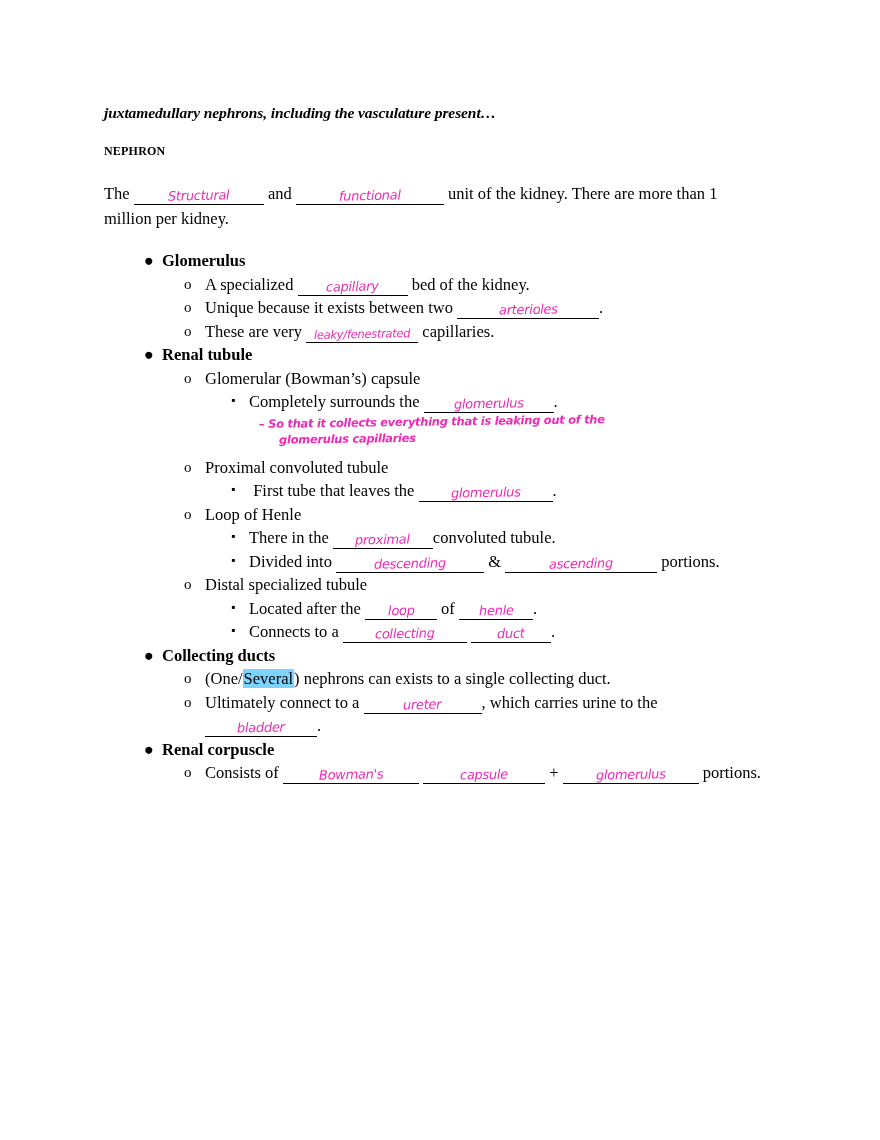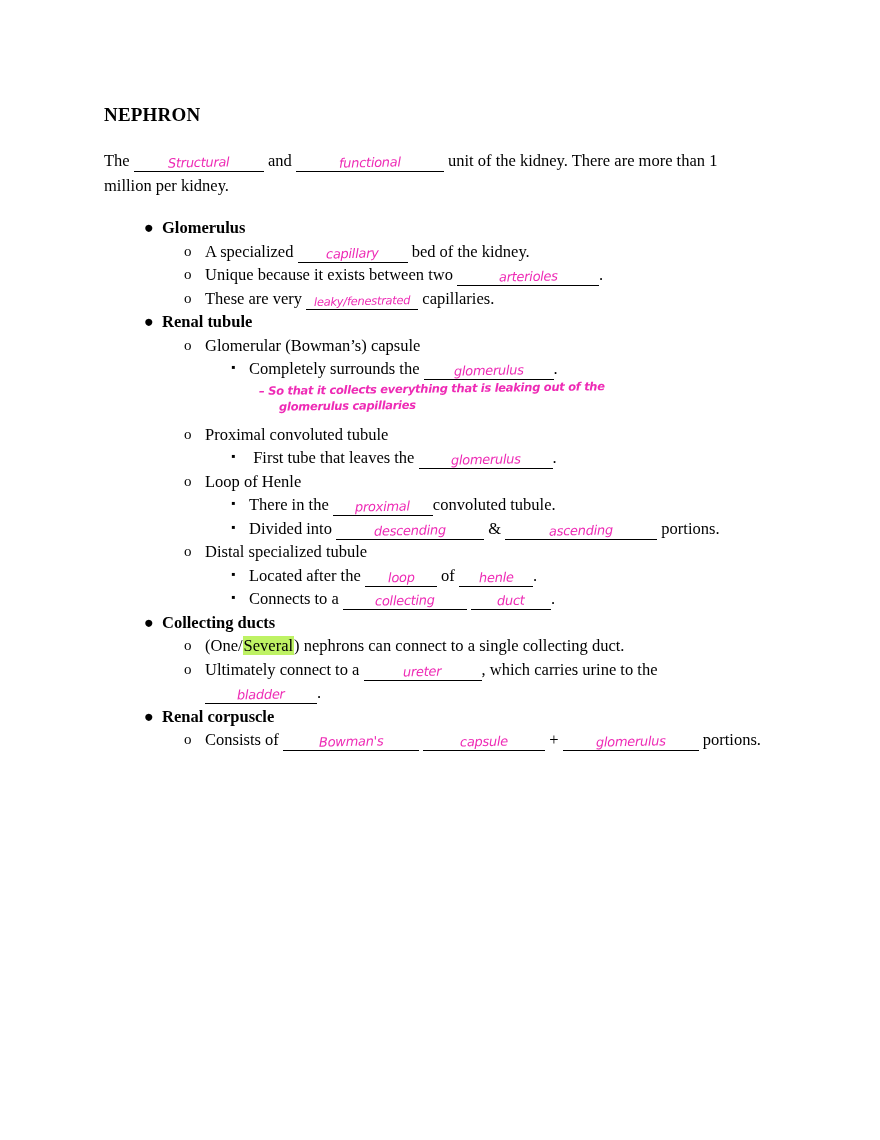--- a/index.html
+++ b/index.html
@@ -30,21 +30,21 @@
   }
   .heading-italic {
     font-style: italic;
     font-weight: bold;
     font-size: 15.5px;
     margin: 0 0 22px 0;
     letter-spacing: -0.1px;
   }
   .heading-bold {
     font-weight: bold;
-    font-size: 19px;
+    font-size: 12px;
     margin: 0 0 22px 0;
     letter-spacing: 0.2px;
   }
   .para {
     font-size: 16.5px;
     line-height: 25px;
     margin: 0 0 18px 0;
   }
   
   .hw {
@@ -139,30 +139,31 @@
     font-family: "DejaVu Sans", sans-serif;
     font-size: 11.5px;
     font-style: italic;
     letter-spacing: -0.3px;
     transform: rotate(-0.8deg);
     transform-origin: left center;
   }
   .note-line.indent { padding-left: 20px; }
 
   .hl {
-    background: #bef264;
+    background: #7dd3fc;
     padding: 0 1px;
   }
 </style>
 </head>
 <body>
 
 <div class="page">
   <div class="content">
 
+    <div class="heading-italic">juxtamedullary nephrons, including the vasculature present…</div>
 
     <div class="heading-bold">NEPHRON</div>
 
     <div class="para">
       <span>The</span>
       <span class="blank" style="width:130px"><span class="hw">Structural</span></span>
       <span>and</span>
       <span class="blank" style="width:148px"><span class="hw">functional</span></span>
       <span>unit of the kidney. There are more than 1 million per kidney.</span>
     </div>
@@ -268,21 +269,21 @@
 
         </ul>
       </li>
 
       <li>
         <span class="bullet">●</span>
         <span class="l1-label">Collecting ducts</span>
         <ul class="lvl2">
           <li>
             <span class="bullet-o">o</span>
-            <span>(One/</span><span class="hl">Several</span><span>) nephrons can connect to a single collecting duct.</span>
+            <span>(One/</span><span class="hl">Several</span><span>) nephrons can exists to a single collecting duct.</span>
           </li>
           <li>
             <span class="bullet-o">o</span>
             <span>Ultimately connect to a</span>
             <span class="blank" style="width:118px"><span class="hw">ureter</span></span><span>, which carries urine to the</span>
             <span class="blank" style="width:112px"><span class="hw">bladder</span></span><span>.</span>
           </li>
         </ul>
       </li>
 

